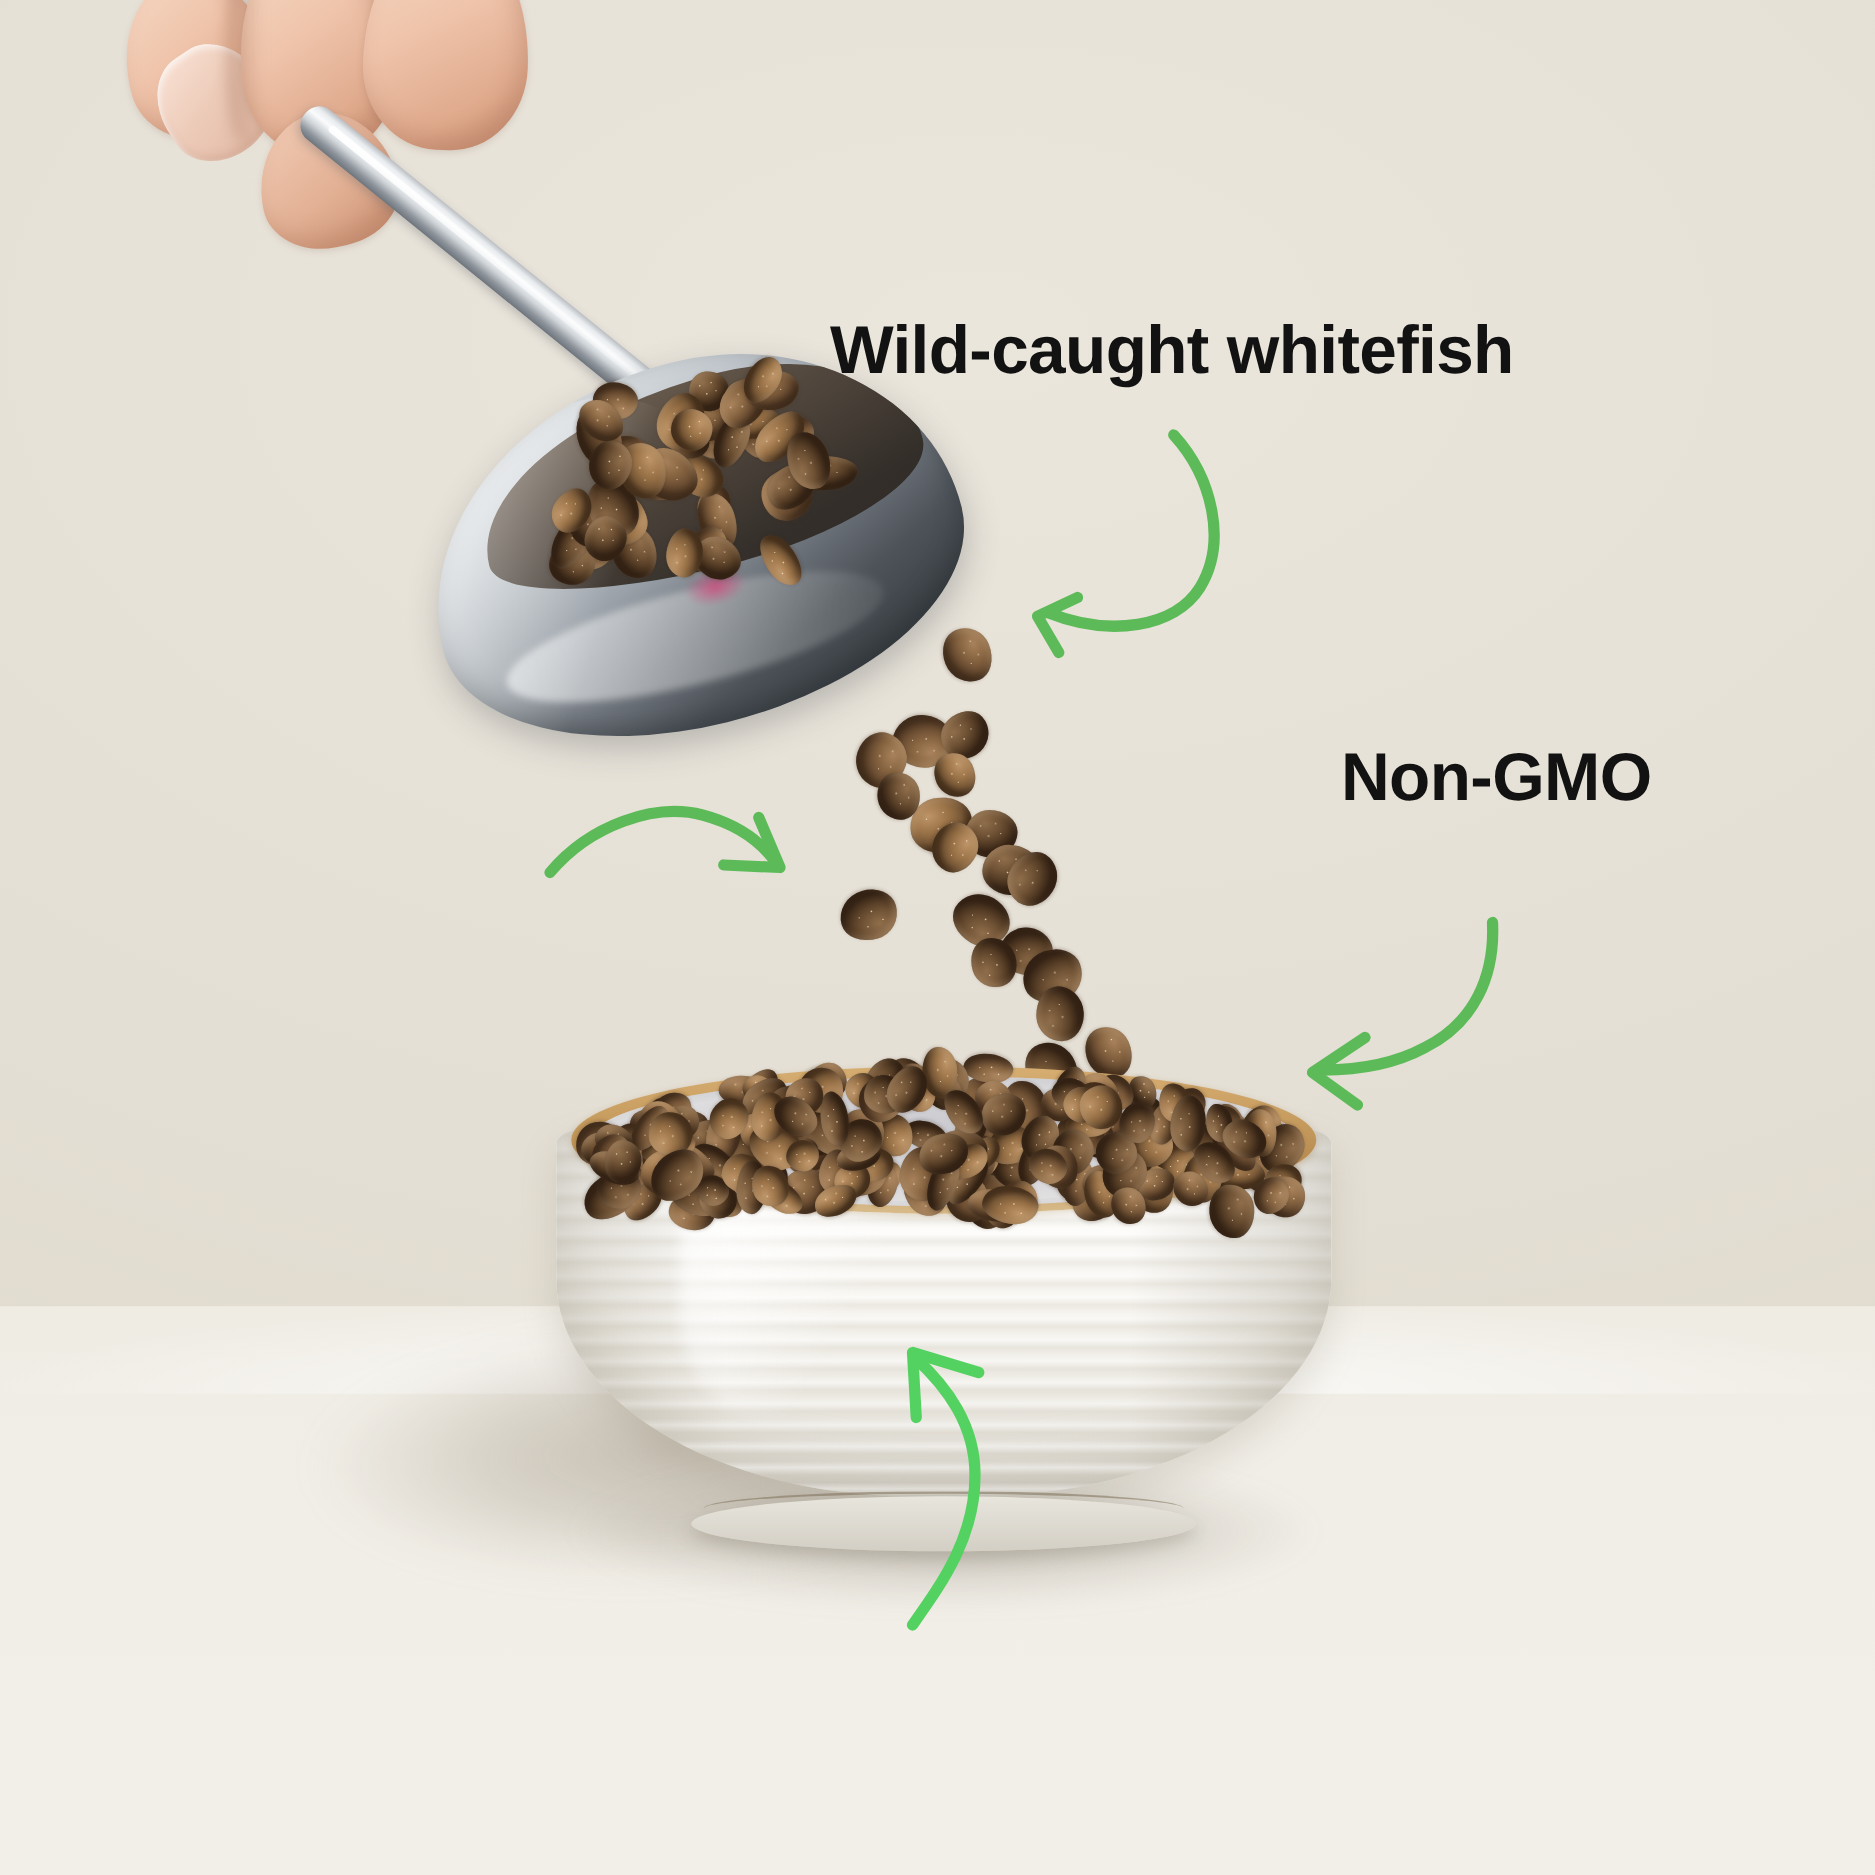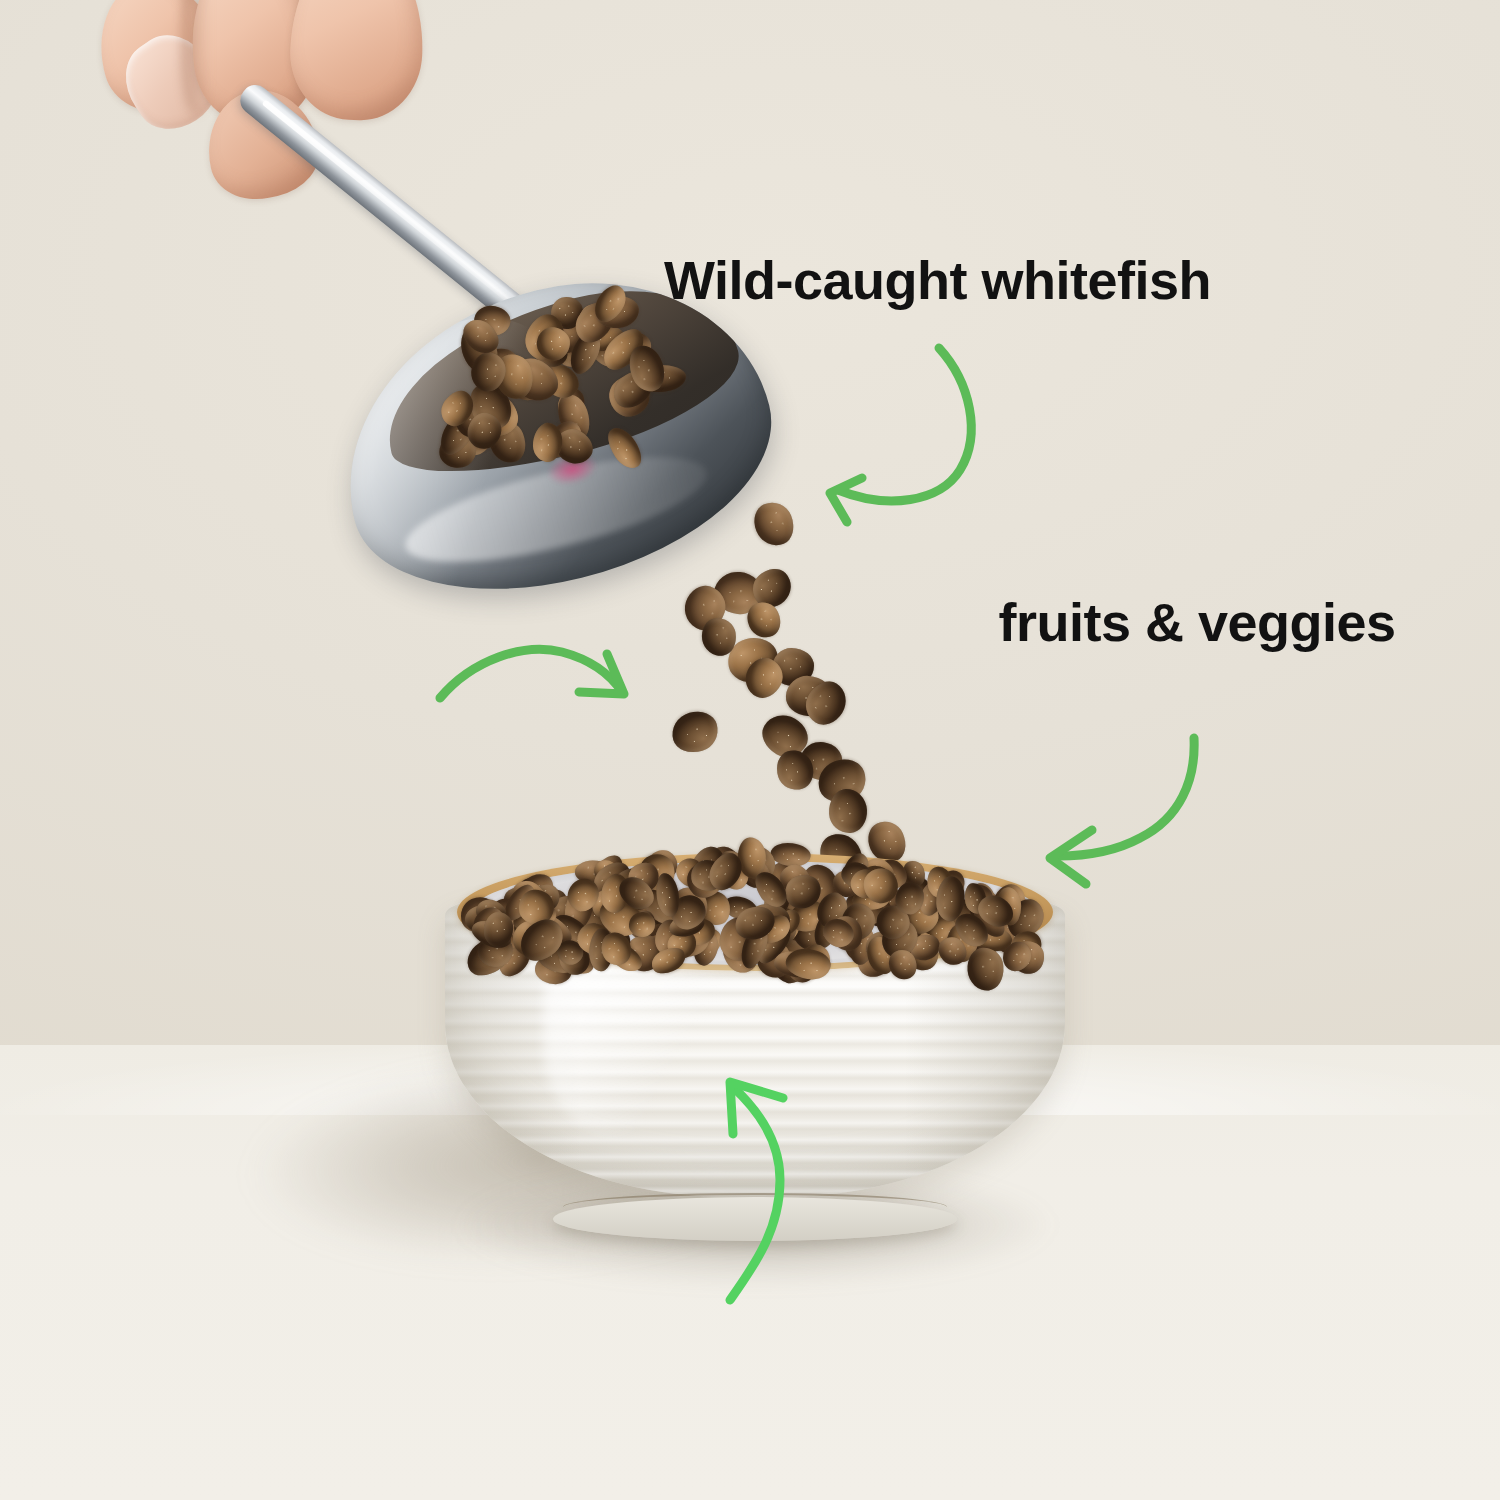--- a/index.html
+++ b/index.html
@@ -574,17 +574,17 @@
     <svg width="150" height="255" viewBox="0 0 150 255">
       <path d="M42 248 C 66 214, 92 178, 92 128 C 92 88, 70 58, 44 34"></path>
       <path d="M 45 82 L 42 30 L 95 46"></path>
     </svg>
   </div>
 
   <div class="label" id="lbl-whitefish">Wild-caught whitefish</div>
 
 
   <div class="label" id="lbl-nongmo">
-    <span class="l2">fruits &amp; veggies</span>
+    <span class="l1">Non-GMO</span>
   </div>
 
 
 </div>
 
 </body></html>

